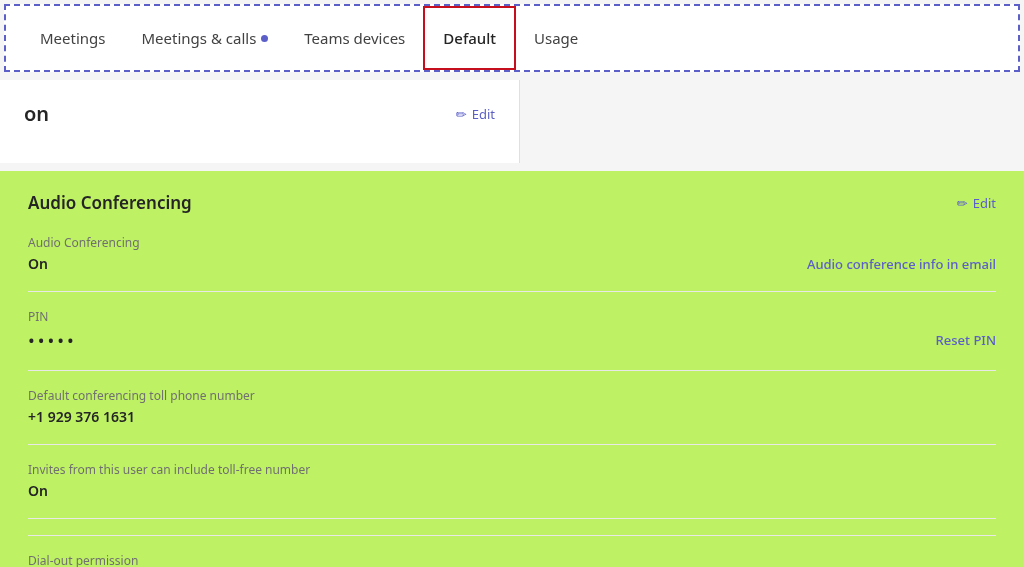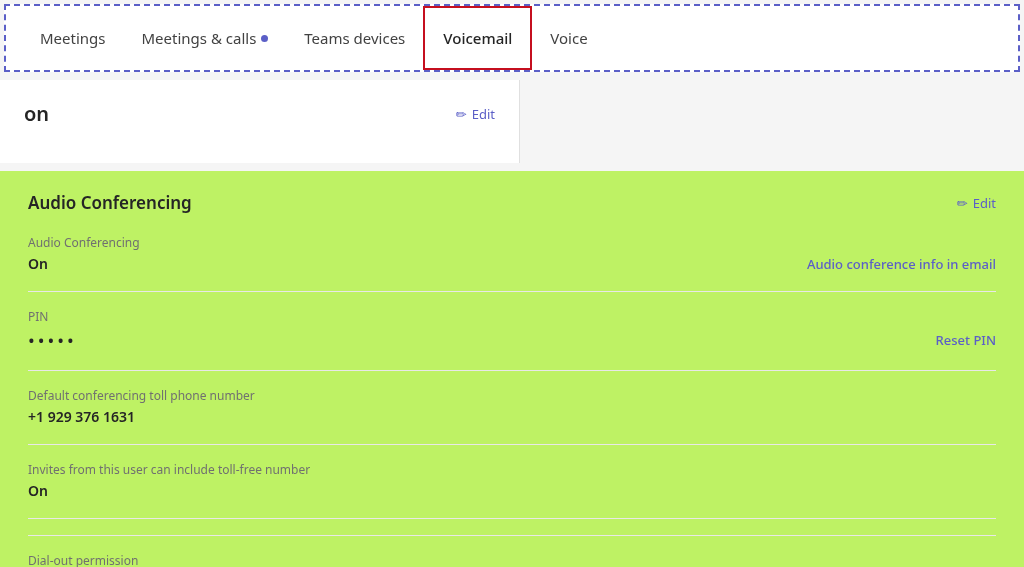--- a/index.html
+++ b/index.html
@@ -179,24 +179,24 @@
       <span>Meetings</span>
     </div>
     <div class="tab-item">
       <span>Meetings &amp; calls</span>
       <span class="tab-dot"></span>
     </div>
     <div class="tab-item">
       <span>Teams devices</span>
     </div>
     <div class="tab-item active-tab">
-      <span>Voicemail</span>
-    </div>
-    <div class="tab-item">
-      <span>Voice</span>
+      <span>Default</span>
+    </div>
+    <div class="tab-item">
+      <span>Usage</span>
     </div>
   </div>
 
   <div class="content-area">
 
     <div class="left-panel">
       <div class="left-panel-header">
         <span class="left-title">on</span>
         <a class="edit-link">
           <span class="edit-icon">✏</span>

